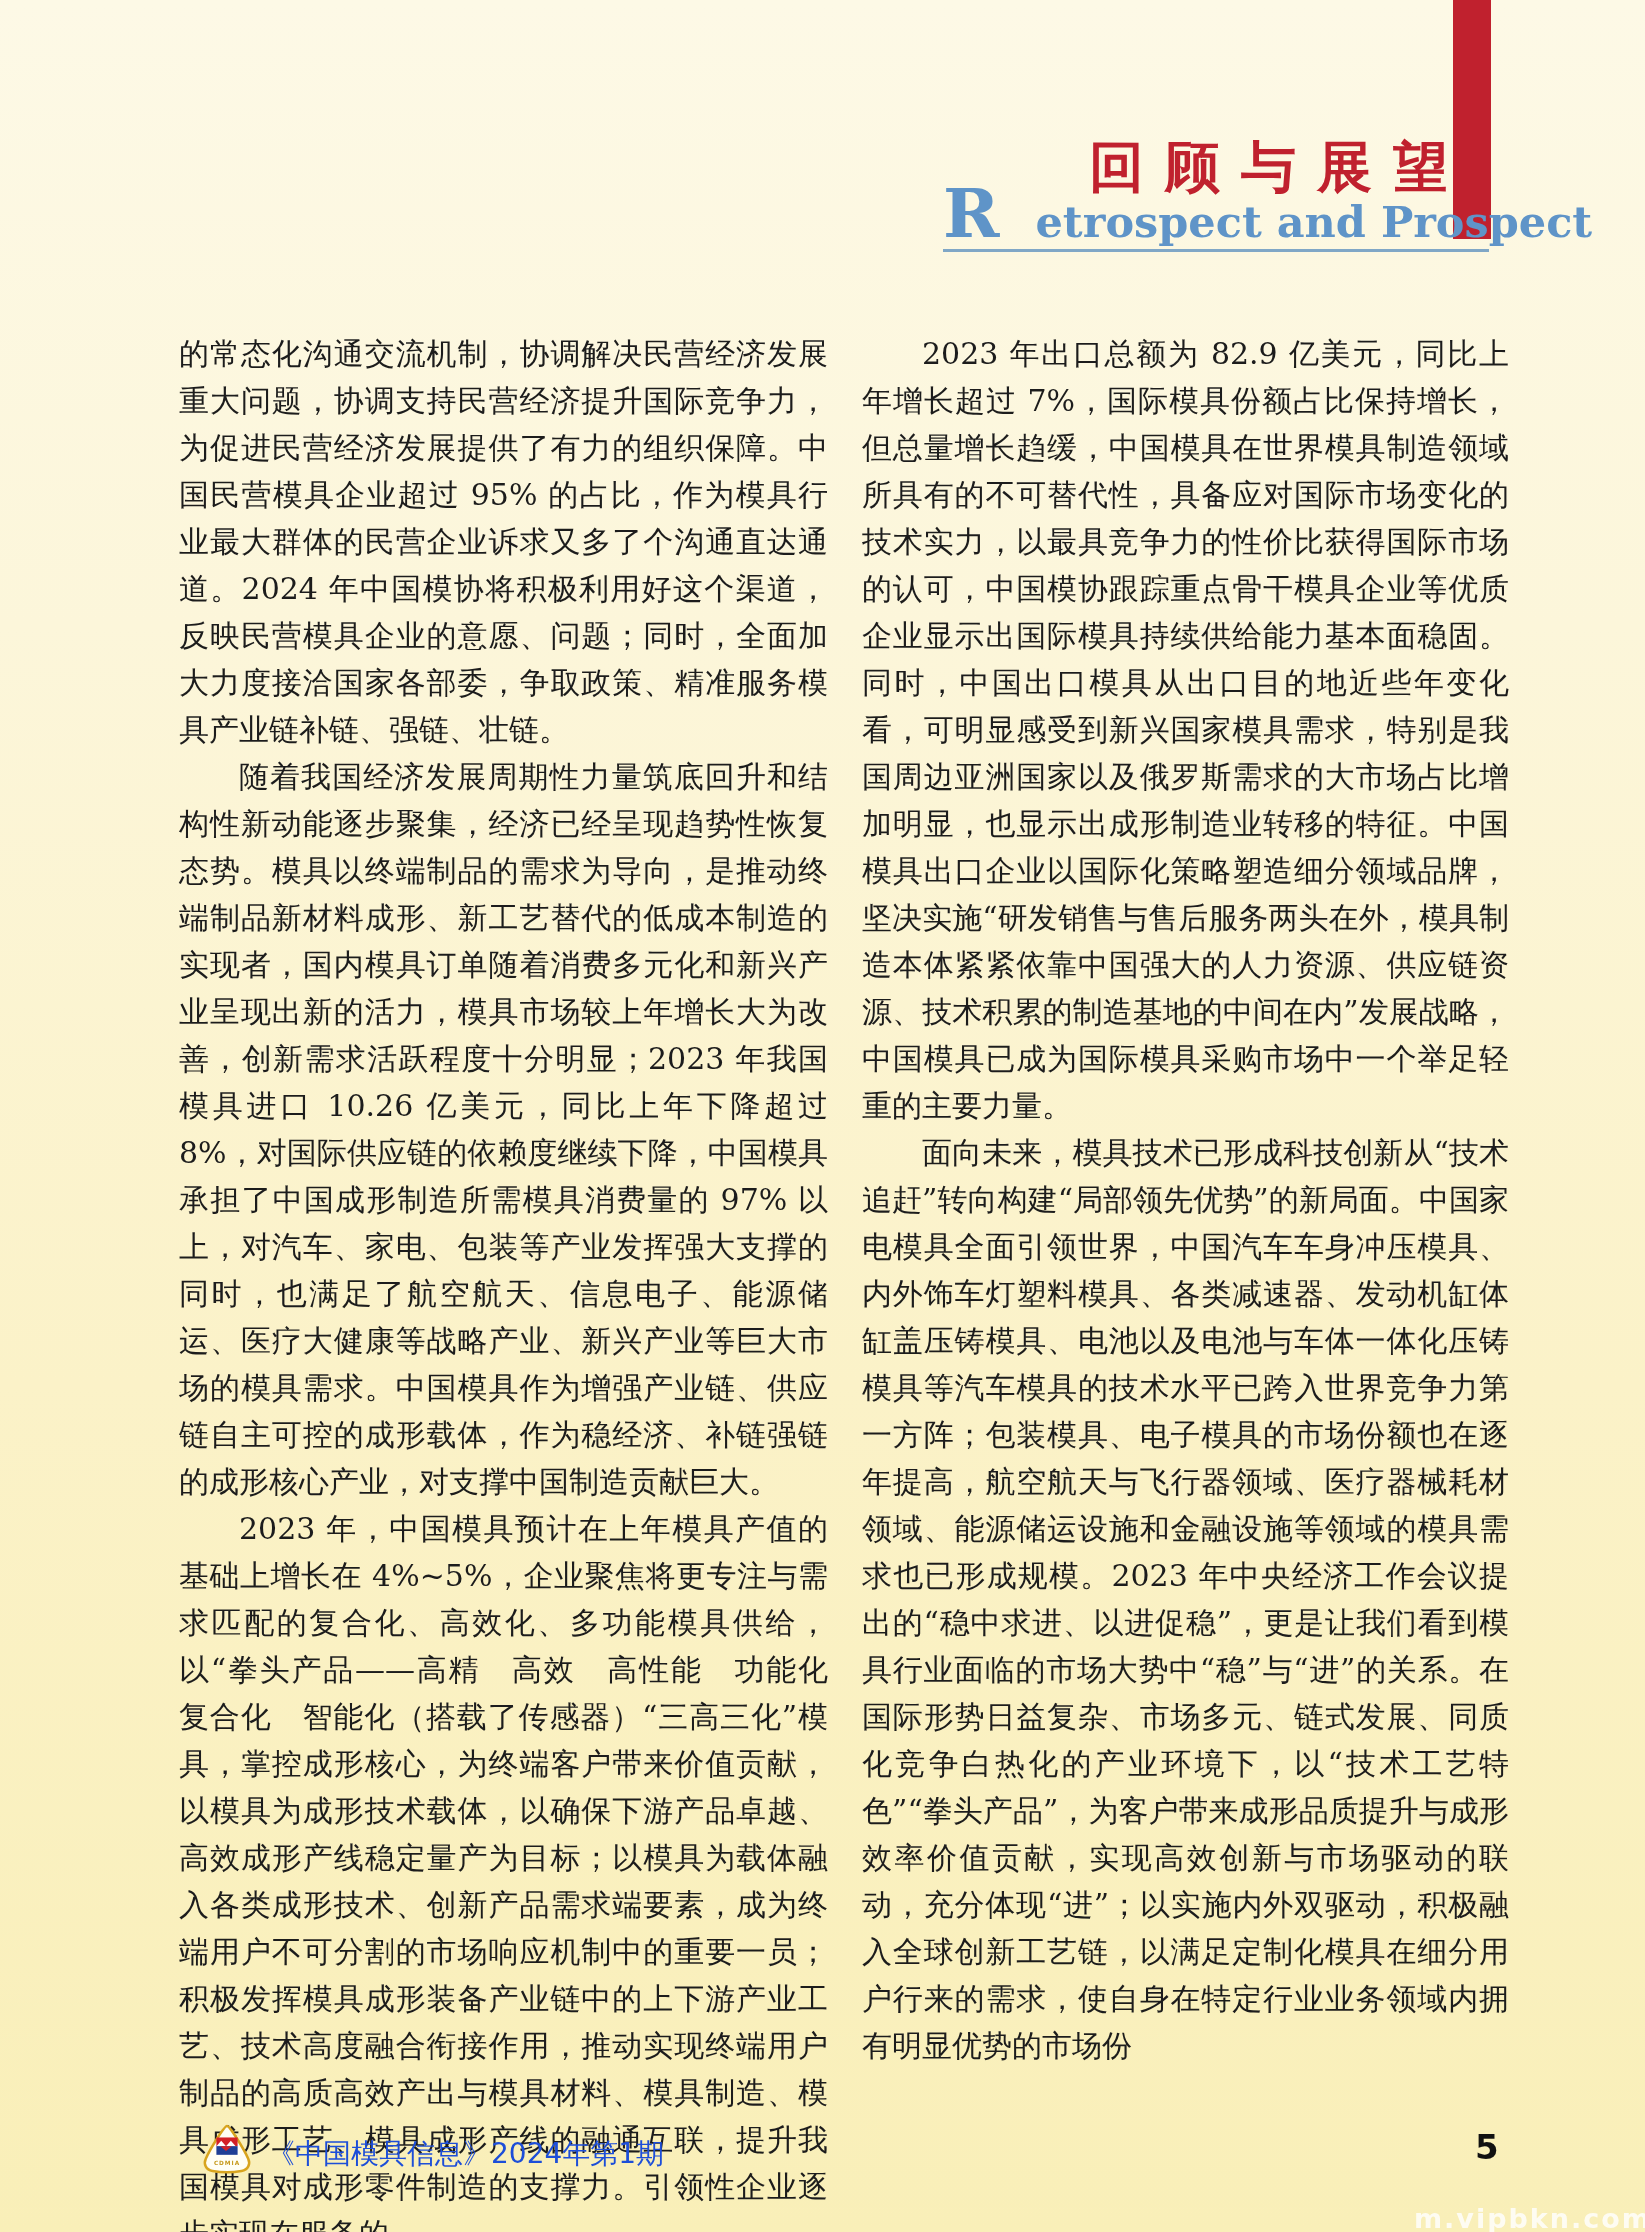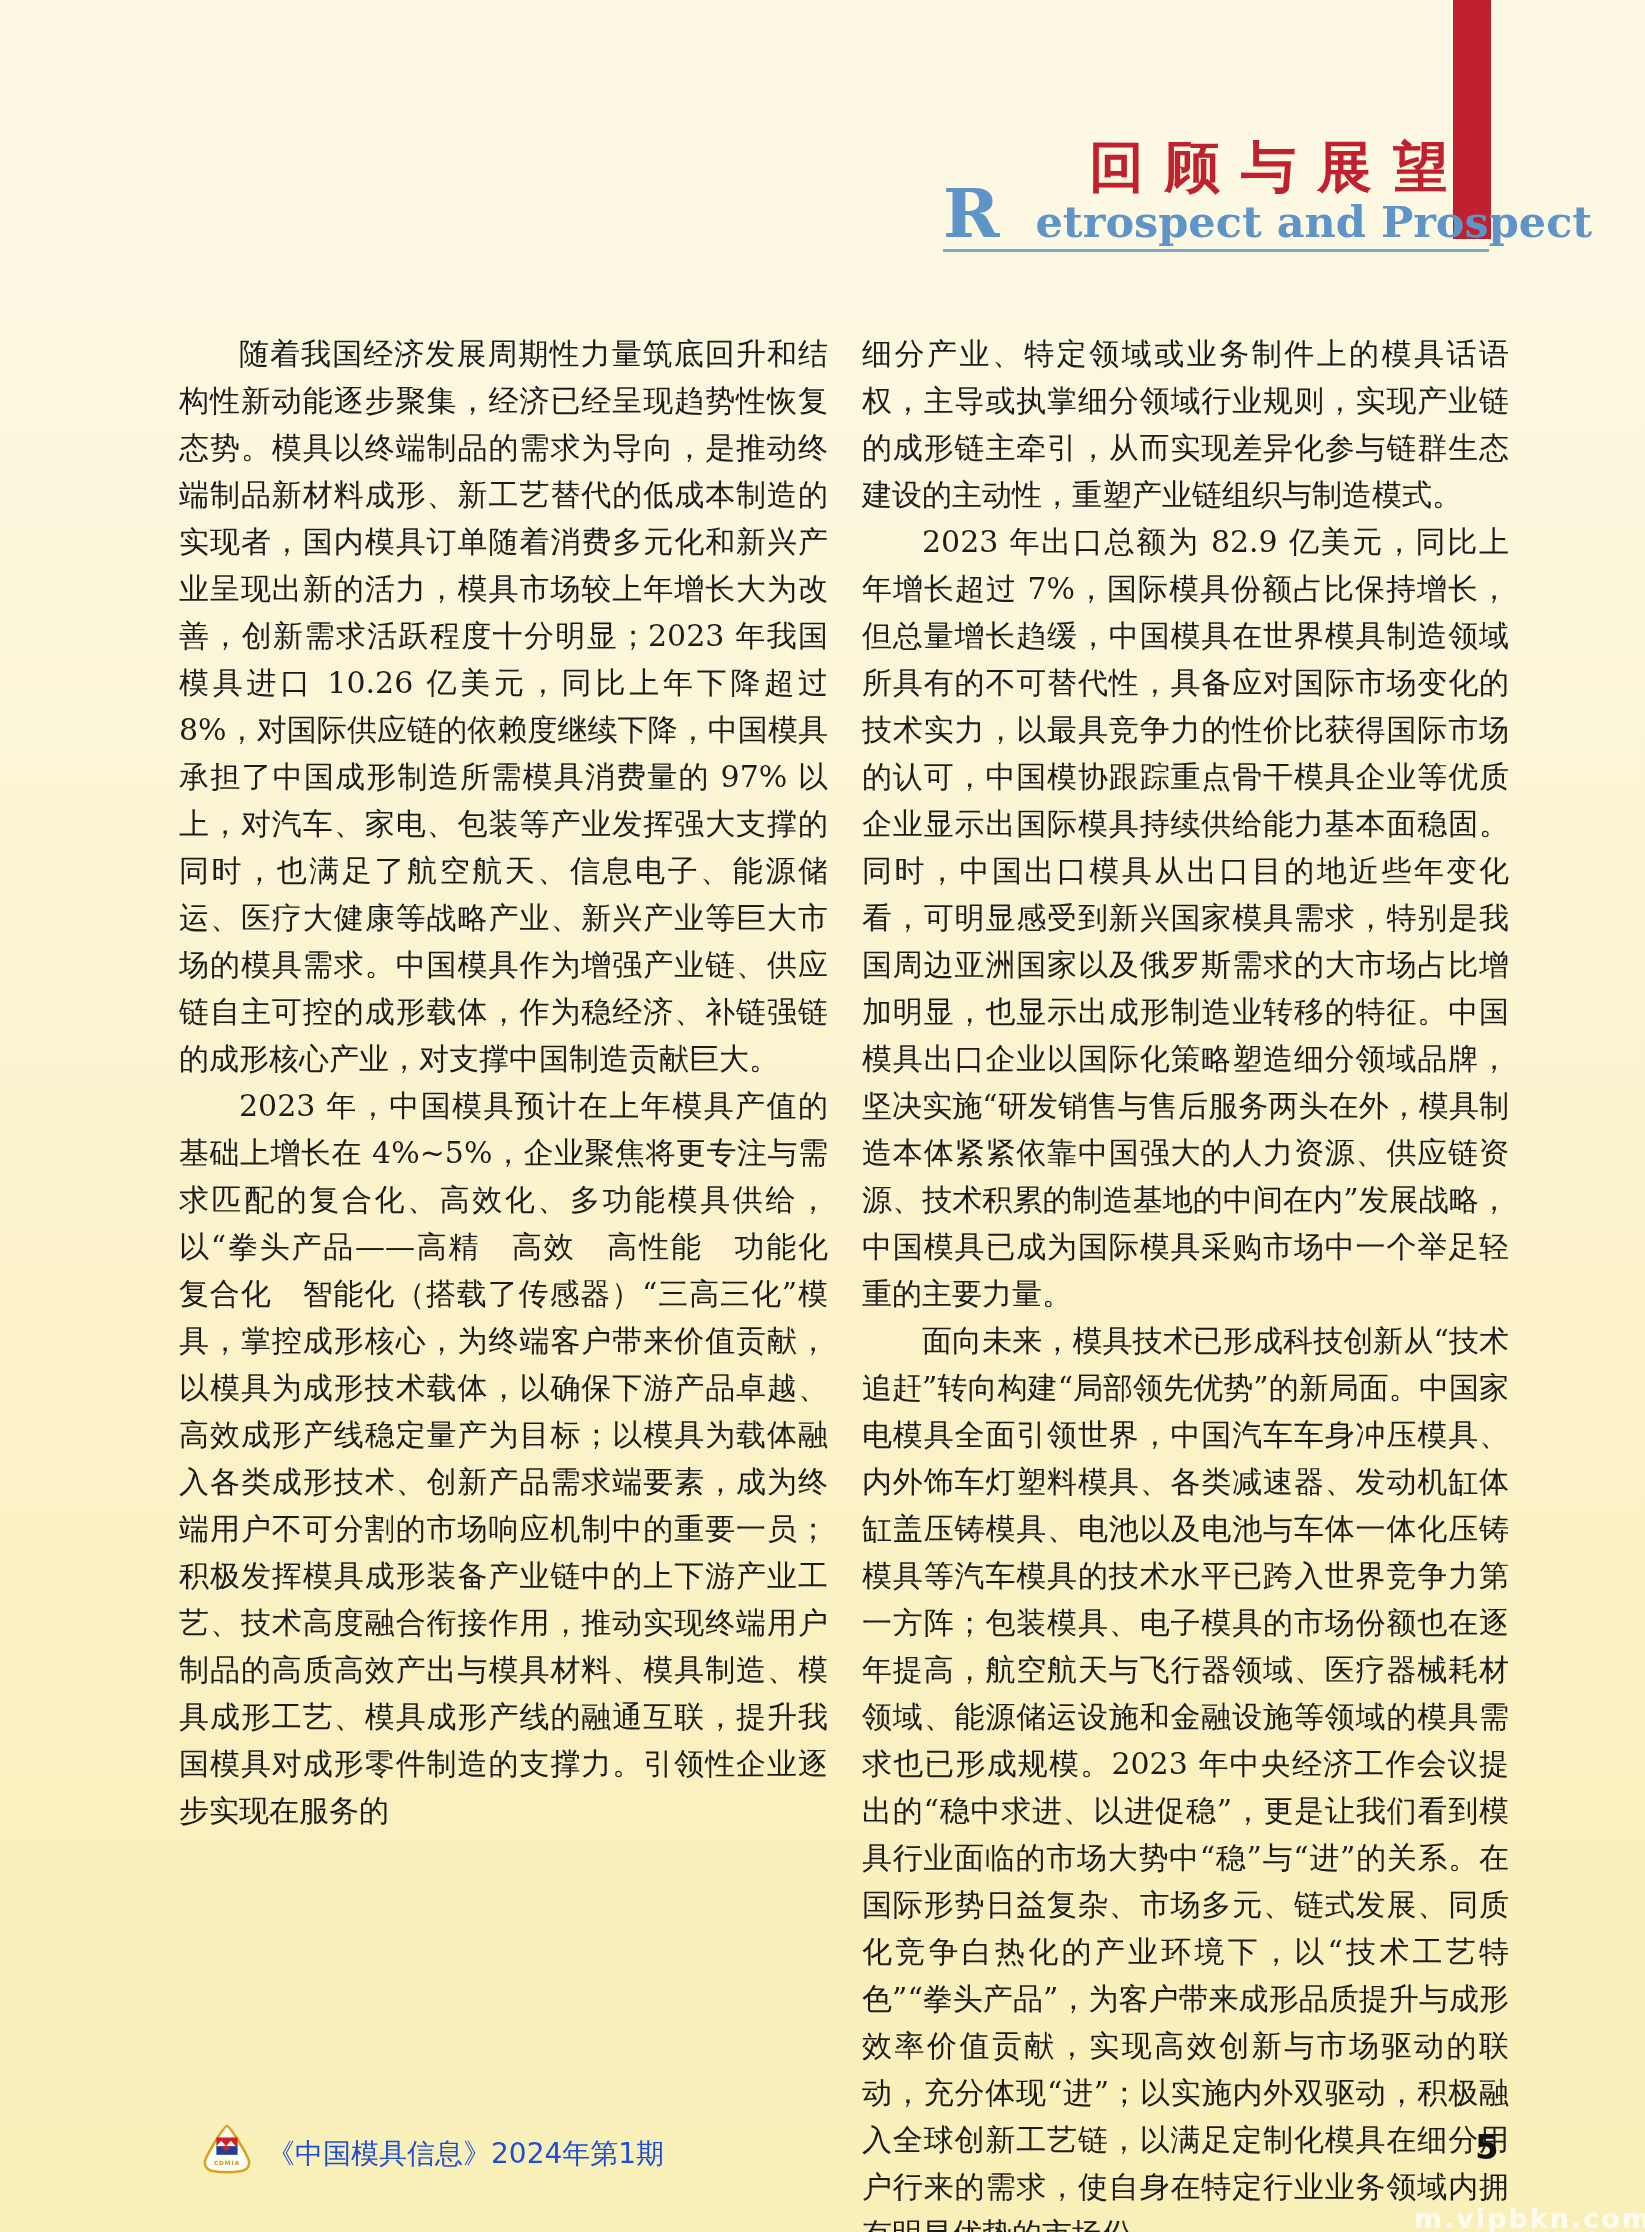--- a/index.html
+++ b/index.html
@@ -68,26 +68,26 @@
 </head>
 <body>
 
 <div class="red-bar"></div>
 
 <div class="title-zh">回顾与展望</div>
 <div class="title-en"><span class="initial">R</span><span class="rest">etrospect and Prospect</span></div>
 <div class="title-underline"></div>
 
 <div class="column column-left">
+  <p>的常态化沟通交流机制，协调解决民营经济发展重大问题，协调支持民营经济提升国际竞争力，为促进民营经济发展提供了有力的组织保障。中国民营模具企业超过 95% 的占比，作为模具行业最大群体的民营企业诉求又多了个沟通直达通道。2024 年中国模协将积极利用好这个渠道，反映民营模具企业的意愿、问题；同时，全面加大力度接洽国家各部委，争取政策、精准服务模具产业链补链、强链、壮链。</p>
   <p class="indent">随着我国经济发展周期性力量筑底回升和结构性新动能逐步聚集，经济已经呈现趋势性恢复态势。模具以终端制品的需求为导向，是推动终端制品新材料成形、新工艺替代的低成本制造的实现者，国内模具订单随着消费多元化和新兴产业呈现出新的活力，模具市场较上年增长大为改善，创新需求活跃程度十分明显；2023 年我国模具进口 10.26 亿美元，同比上年下降超过 8%，对国际供应链的依赖度继续下降，中国模具承担了中国成形制造所需模具消费量的 97% 以上，对汽车、家电、包装等产业发挥强大支撑的同时，也满足了航空航天、信息电子、能源储运、医疗大健康等战略产业、新兴产业等巨大市场的模具需求。中国模具作为增强产业链、供应链自主可控的成形载体，作为稳经济、补链强链的成形核心产业，对支撑中国制造贡献巨大。</p>
   <p class="indent">2023 年，中国模具预计在上年模具产值的基础上增长在 4%~5%，企业聚焦将更专注与需求匹配的复合化、高效化、多功能模具供给，以“拳头产品——高精　高效　高性能　功能化　复合化　智能化（搭载了传感器）“三高三化”模具，掌控成形核心，为终端客户带来价值贡献，以模具为成形技术载体，以确保下游产品卓越、高效成形产线稳定量产为目标；以模具为载体融入各类成形技术、创新产品需求端要素，成为终端用户不可分割的市场响应机制中的重要一员；积极发挥模具成形装备产业链中的上下游产业工艺、技术高度融合衔接作用，推动实现终端用户制品的高质高效产出与模具材料、模具制造、模具成形工艺、模具成形产线的融通互联，提升我国模具对成形零件制造的支撑力。引领性企业逐步实现在服务的</p>
 </div>
 
 <div class="column column-right">
-  <p>细分产业、特定领域或业务制件上的模具话语权，主导或执掌细分领域行业规则，实现产业链的成形链主牵引，从而实现差异化参与链群生态建设的主动性，重塑产业链组织与制造模式。</p>
   <p class="indent">2023 年出口总额为 82.9 亿美元，同比上年增长超过 7%，国际模具份额占比保持增长，但总量增长趋缓，中国模具在世界模具制造领域所具有的不可替代性，具备应对国际市场变化的技术实力，以最具竞争力的性价比获得国际市场的认可，中国模协跟踪重点骨干模具企业等优质企业显示出国际模具持续供给能力基本面稳固。同时，中国出口模具从出口目的地近些年变化看，可明显感受到新兴国家模具需求，特别是我国周边亚洲国家以及俄罗斯需求的大市场占比增加明显，也显示出成形制造业转移的特征。中国模具出口企业以国际化策略塑造细分领域品牌，坚决实施“研发销售与售后服务两头在外，模具制造本体紧紧依靠中国强大的人力资源、供应链资源、技术积累的制造基地的中间在内”发展战略，中国模具已成为国际模具采购市场中一个举足轻重的主要力量。</p>
   <p class="indent">面向未来，模具技术已形成科技创新从“技术追赶”转向构建“局部领先优势”的新局面。中国家电模具全面引领世界，中国汽车车身冲压模具、内外饰车灯塑料模具、各类减速器、发动机缸体缸盖压铸模具、电池以及电池与车体一体化压铸模具等汽车模具的技术水平已跨入世界竞争力第一方阵；包装模具、电子模具的市场份额也在逐年提高，航空航天与飞行器领域、医疗器械耗材领域、能源储运设施和金融设施等领域的模具需求也已形成规模。2023 年中央经济工作会议提出的“稳中求进、以进促稳”，更是让我们看到模具行业面临的市场大势中“稳”与“进”的关系。在国际形势日益复杂、市场多元、链式发展、同质化竞争白热化的产业环境下，以“技术工艺特色”“拳头产品”，为客户带来成形品质提升与成形效率价值贡献，实现高效创新与市场驱动的联动，充分体现“进”；以实施内外双驱动，积极融入全球创新工艺链，以满足定制化模具在细分用户行来的需求，使自身在特定行业业务领域内拥有明显优势的市场份</p>
 </div>
 
 <svg class="footer-logo" viewBox="0 0 64 56" xmlns="http://www.w3.org/2000/svg">
   <path d="M32 3 C 35 3 50 28 54 37 C 56.5 42.5 54 48.5 47 49.8 C 37 51.6 27 51.6 17 49.8 C 10 48.5 7.5 42.5 10 37 C 14 28 29 3 32 3 Z" fill="#fffef5" stroke="#d8a41e" stroke-width="2.6"></path>
   <rect x="21" y="15" width="22" height="9" fill="#d32027"></rect>
   <polygon points="21,24 26,18.5 31,24 31,24 36,18.5 41,24" fill="#ffffff"></polygon>
   <rect x="21" y="24" width="22" height="9" fill="#1f3f96"></rect>
   <polygon points="25,24 31,29 37,24" fill="#d32027"></polygon>

